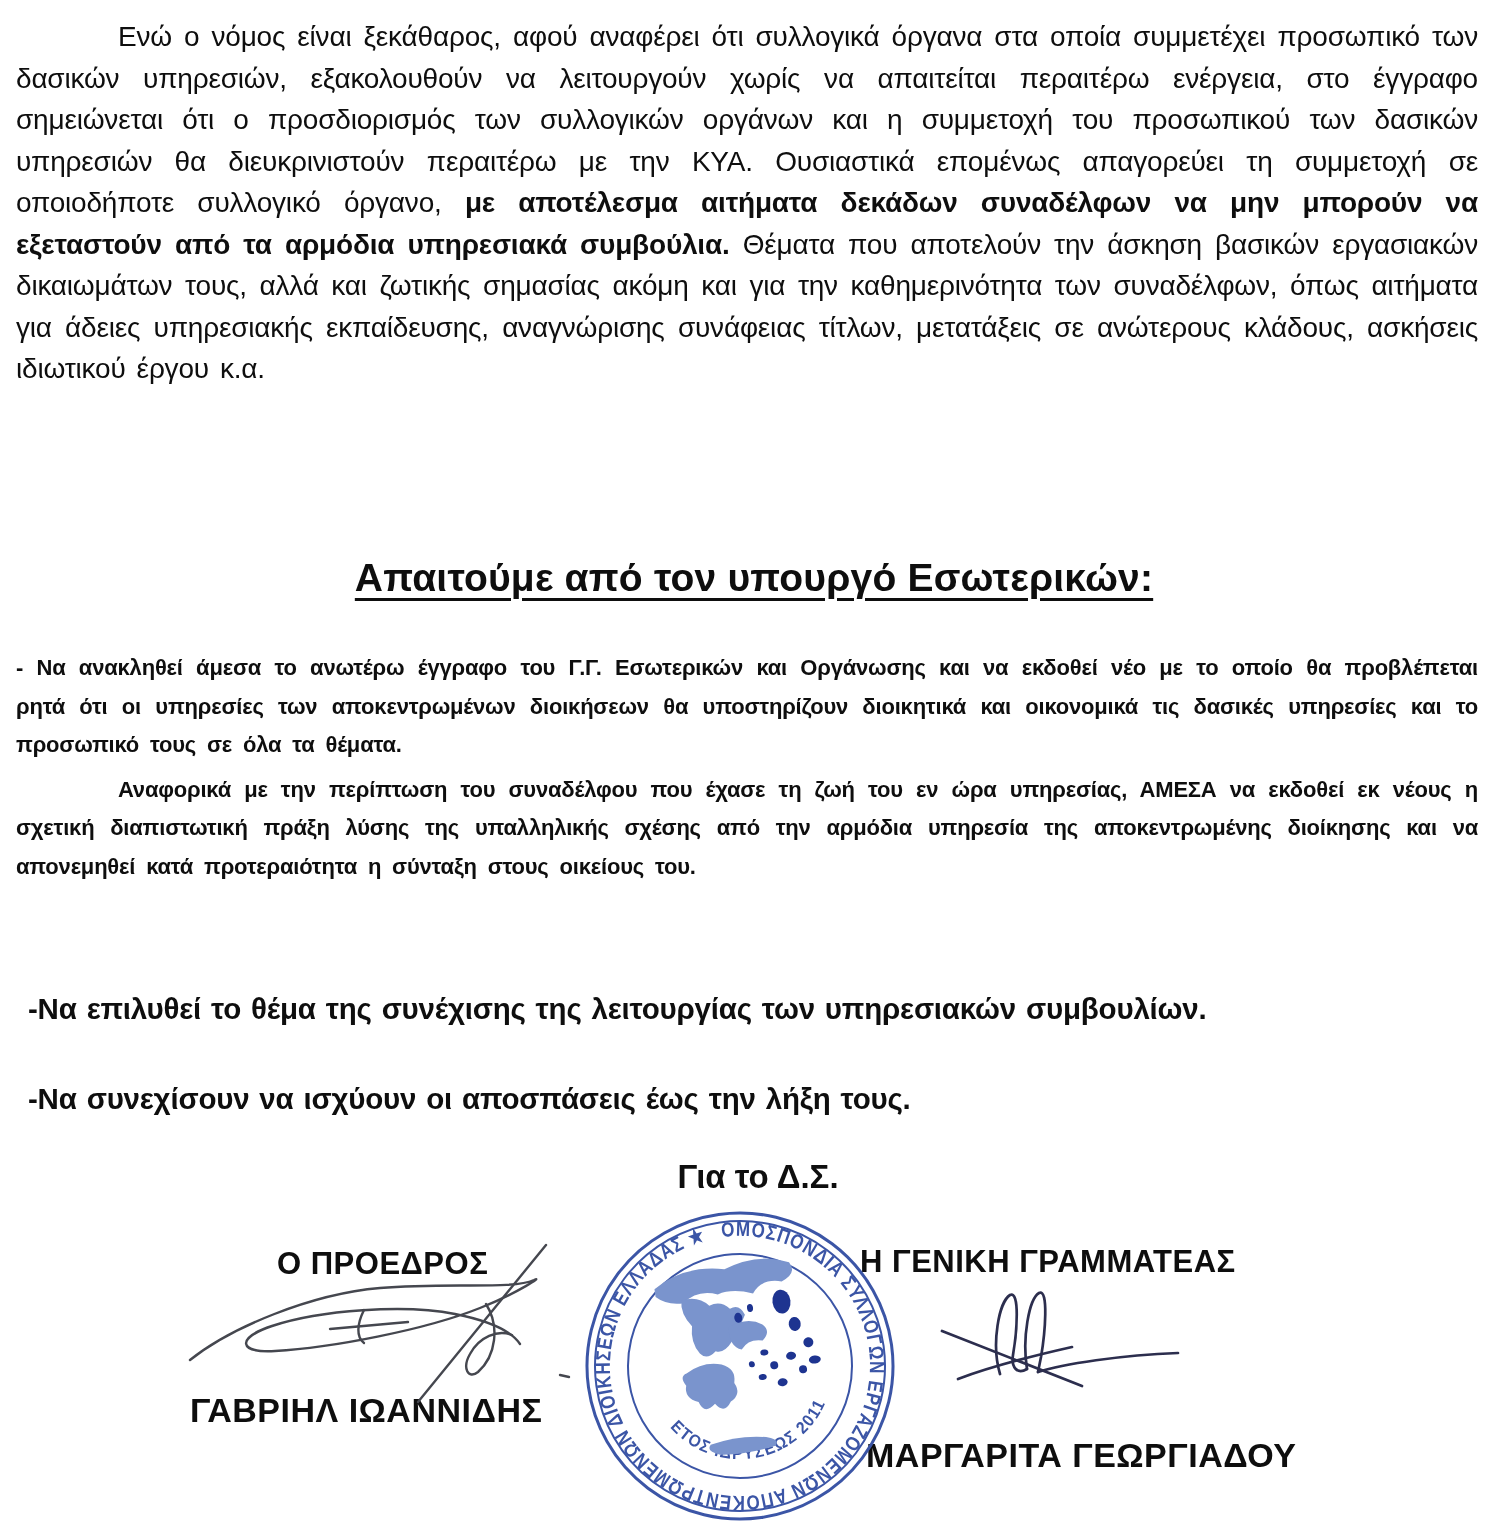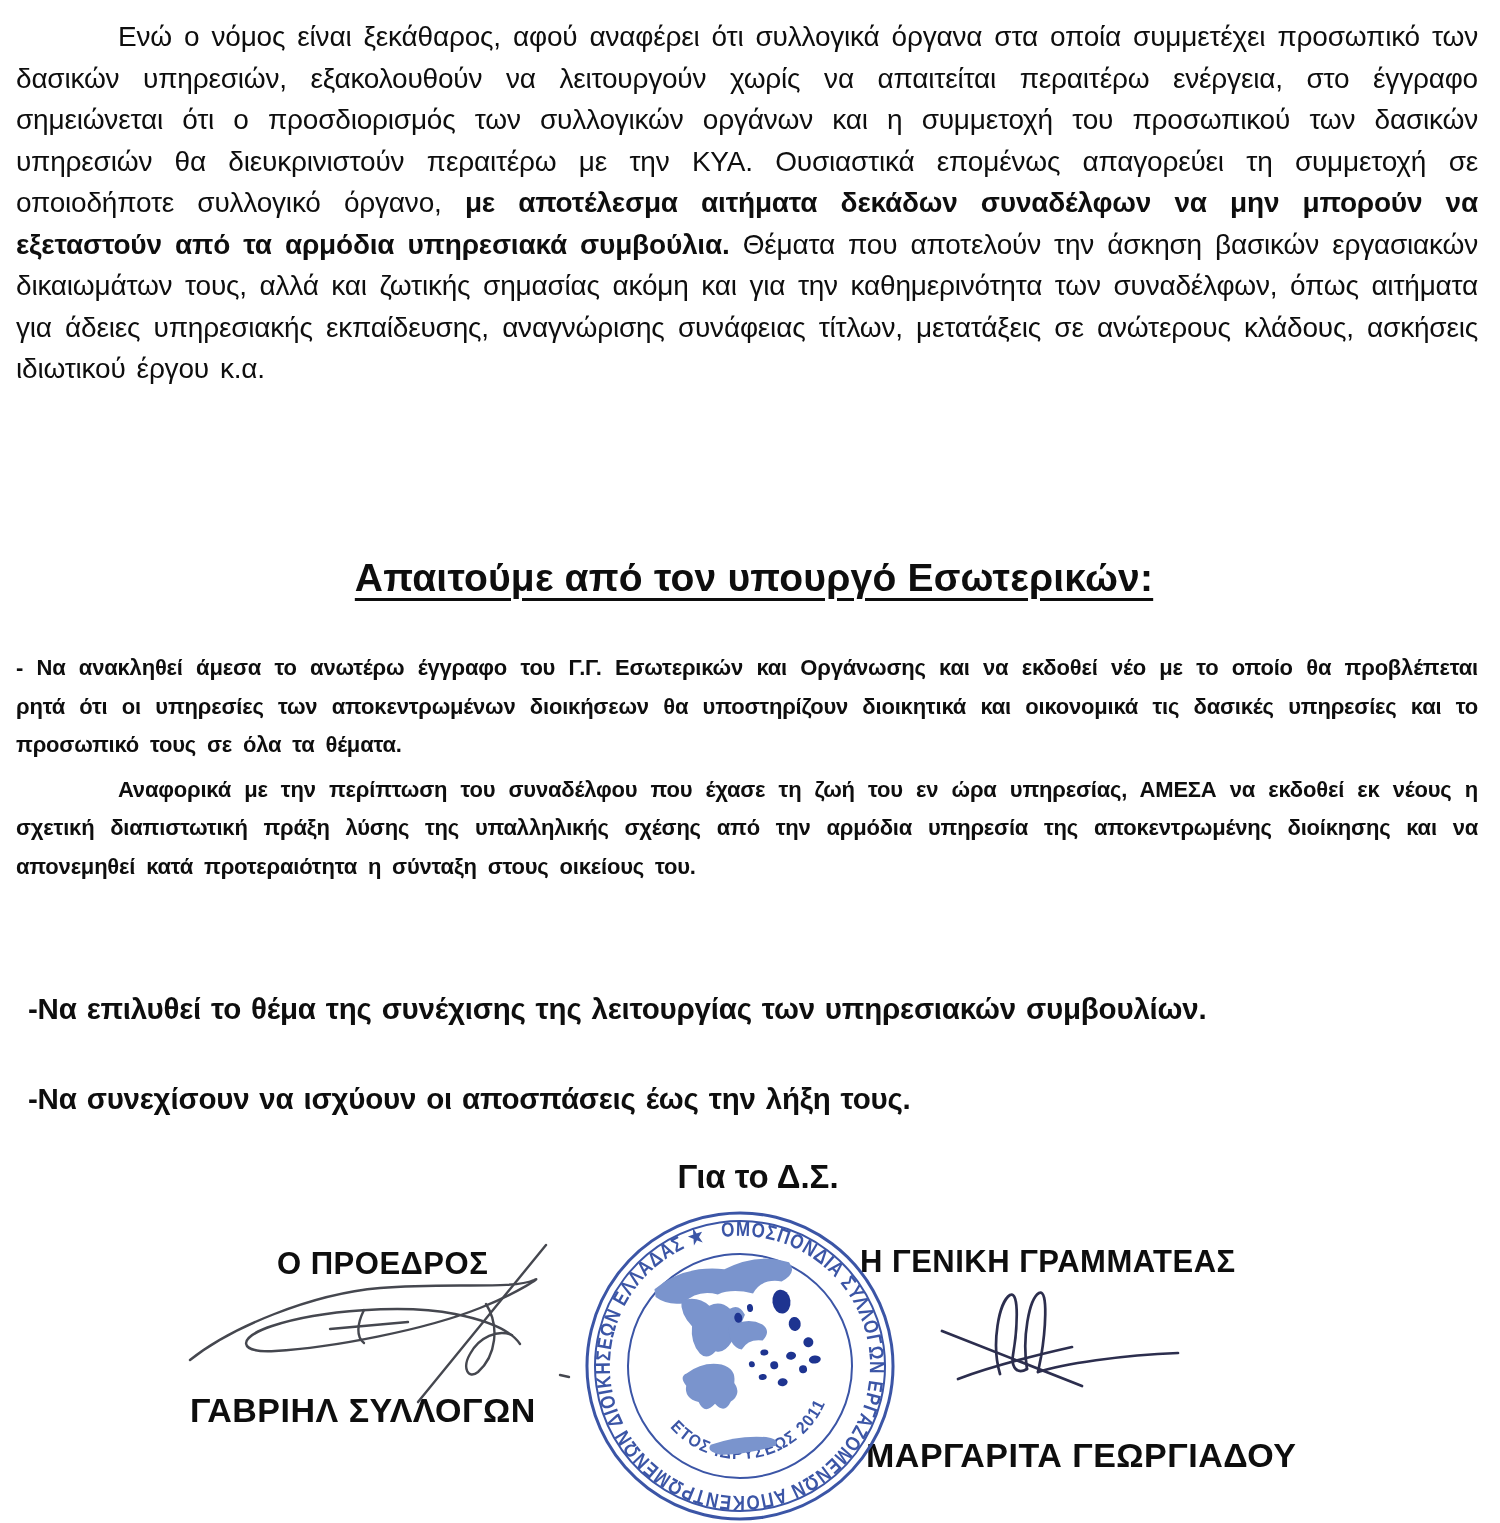--- a/index.html
+++ b/index.html
@@ -55,21 +55,21 @@
     <p class="para indent">Αναφορικά με την περίπτωση του συναδέλφου που έχασε τη ζωή του εν ώρα υπηρεσίας, ΑΜΕΣΑ να εκδοθεί εκ νέους η σχετική διαπιστωτική πράξη λύσης της υπαλληλικής σχέσης από την αρμόδια υπηρεσία της αποκεντρωμένης διοίκησης και να απονεμηθεί κατά προτεραιότητα η σύνταξη στους οικείους του.</p>
   </div>
 
   <p id="demand-councils" class="single-demand">-Να επιλυθεί το θέμα της συνέχισης της λειτουργίας των  υπηρεσιακών συμβουλίων.</p>
   <p id="demand-secondments" class="single-demand">-Να συνεχίσουν να ισχύουν οι αποσπάσεις έως την λήξη τους.</p>
 
   <p class="closing">Για το Δ.Σ.</p>
 
   <div id="president-title" class="sig-title">Ο ΠΡΟΕΔΡΟΣ</div>
   <div id="secretary-title" class="sig-title">Η ΓΕΝΙΚΗ ΓΡΑΜΜΑΤΕΑΣ</div>
-  <div id="president-name" class="sig-name">ΓΑΒΡΙΗΛ ΣΥΛΛΟΓΩΝ</div>
+  <div id="president-name" class="sig-name">ΓΑΒΡΙΗΛ ΙΩΑΝΝΙΔΗΣ</div>
   <div id="secretary-name" class="sig-name">ΜΑΡΓΑΡΙΤΑ ΓΕΩΡΓΙΑΔΟΥ</div>
 
   <svg id="president-signature" class="sig-svg" width="400" height="165" viewBox="0 0 400 165" fill="none">
     <g stroke="#45474f" stroke-width="2.4" stroke-linecap="round" fill="none">
       <path d="M 10 118 C 50 86 130 52 200 46 C 270 40 332 48 354 38 C 364 33 340 50 300 66 C 245 88 150 106 95 109 C 58 111 56 96 92 84 C 140 68 225 62 275 72 C 310 79 332 90 340 102"></path>
       <path d="M 150 87 L 228 80"></path>
       <path d="M 184 68 C 177 82 176 95 184 101"></path>
       <path d="M 306 62 C 320 84 316 114 298 130 C 288 138 282 126 290 112 C 299 95 318 87 332 93"></path>
       <path d="M 366 3 L 238 160"></path>
       <path d="M 380 133 l 9 2"></path>

